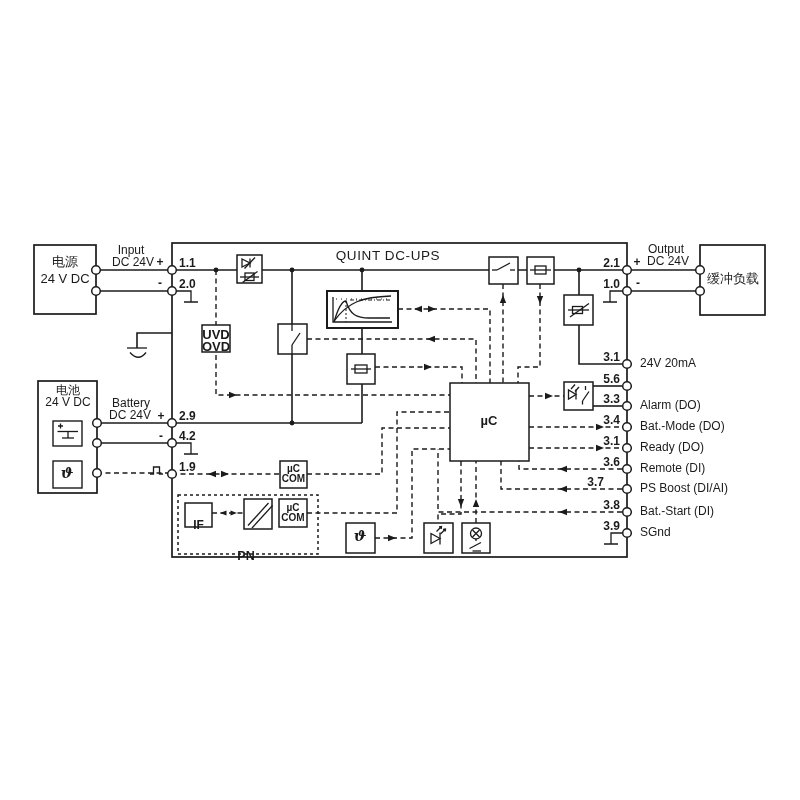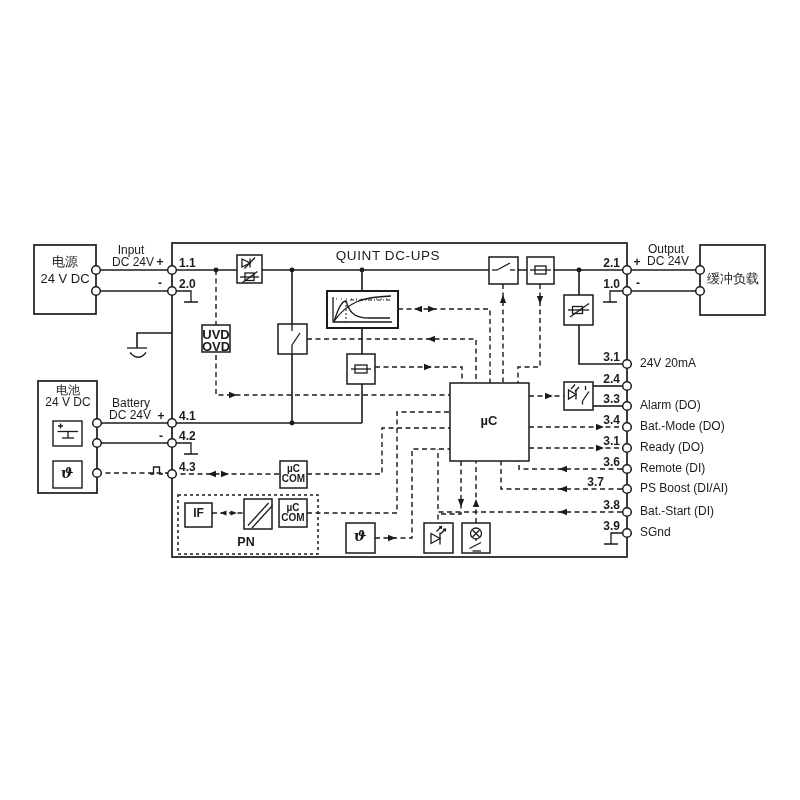--- a/index.html
+++ b/index.html
@@ -250,28 +250,28 @@
 <div class="t c b" style="left:637px;top:256px;font-size:12px">+</div>
 <div class="t c b" style="left:638px;top:277px;font-size:12px">-</div>
 
 <div class="t c cap" style="left:131px;top:397px">Battery</div>
 <div class="t c cap" style="left:130px;top:409px">DC 24V</div>
 <div class="t c b" style="left:161px;top:410px;font-size:12px">+</div>
 <div class="t c b" style="left:161px;top:430px;font-size:12px">-</div>
 
 <div class="t num" style="left:179px;top:257px">1.1</div>
 <div class="t num" style="left:179px;top:278px">2.0</div>
-<div class="t num" style="left:179px;top:410px">4.1</div>
+<div class="t num" style="left:179px;top:410px">2.9</div>
 <div class="t num" style="left:179px;top:430px">4.2</div>
-<div class="t num" style="left:179px;top:461px">4.3</div>
+<div class="t num" style="left:179px;top:461px">1.9</div>
 
 <div class="t r num" style="left:620px;top:257px">2.1</div>
 <div class="t r num" style="left:620px;top:278px">1.0</div>
 <div class="t r num" style="left:620px;top:351px">3.1</div>
-<div class="t r num" style="left:620px;top:373px">2.4</div>
+<div class="t r num" style="left:620px;top:373px">5.6</div>
 <div class="t r num" style="left:620px;top:393px">3.3</div>
 <div class="t r num" style="left:620px;top:414px">3.4</div>
 <div class="t r num" style="left:620px;top:435px">3.1</div>
 <div class="t r num" style="left:620px;top:456px">3.6</div>
 <div class="t r num" style="left:604px;top:476px">3.7</div>
 <div class="t r num" style="left:620px;top:499px">3.8</div>
 <div class="t r num" style="left:620px;top:520px">3.9</div>
 
 <div class="t sig" style="left:640px;top:357px">24V 20mA</div>
 <div class="t sig" style="left:640px;top:399px">Alarm (DO)</div>
@@ -282,17 +282,17 @@
 <div class="t sig" style="left:640px;top:505px">Bat.-Start (DI)</div>
 <div class="t sig" style="left:640px;top:526px">SGnd</div>
 
 <div class="t c blk" style="left:216px;top:328px">UVD</div>
 <div class="t c blk" style="left:216px;top:340px">OVD</div>
 <div class="t c mc" style="left:489px;top:414px">µC</div>
 <div class="t c com" style="left:293.5px;top:464px">µC</div>
 <div class="t c com" style="left:293.5px;top:474px">COM</div>
 <div class="t c com" style="left:293px;top:503px">µC</div>
 <div class="t c com" style="left:293px;top:513px">COM</div>
-<div class="t c b" style="left:198.5px;top:507px;font-size:12px">IF</div>
-<div class="t c b" style="left:246px;top:536px;font-size:12.5px">PN</div>
+<div class="t c b" style="left:198.5px;top:519px;font-size:12px">IF</div>
+<div class="t c b" style="left:246px;top:550px;font-size:12.5px">PN</div>
 <div class="t c theta" style="left:360px;top:528px">ϑ</div>
 
 </div>
 
 </body></html>

